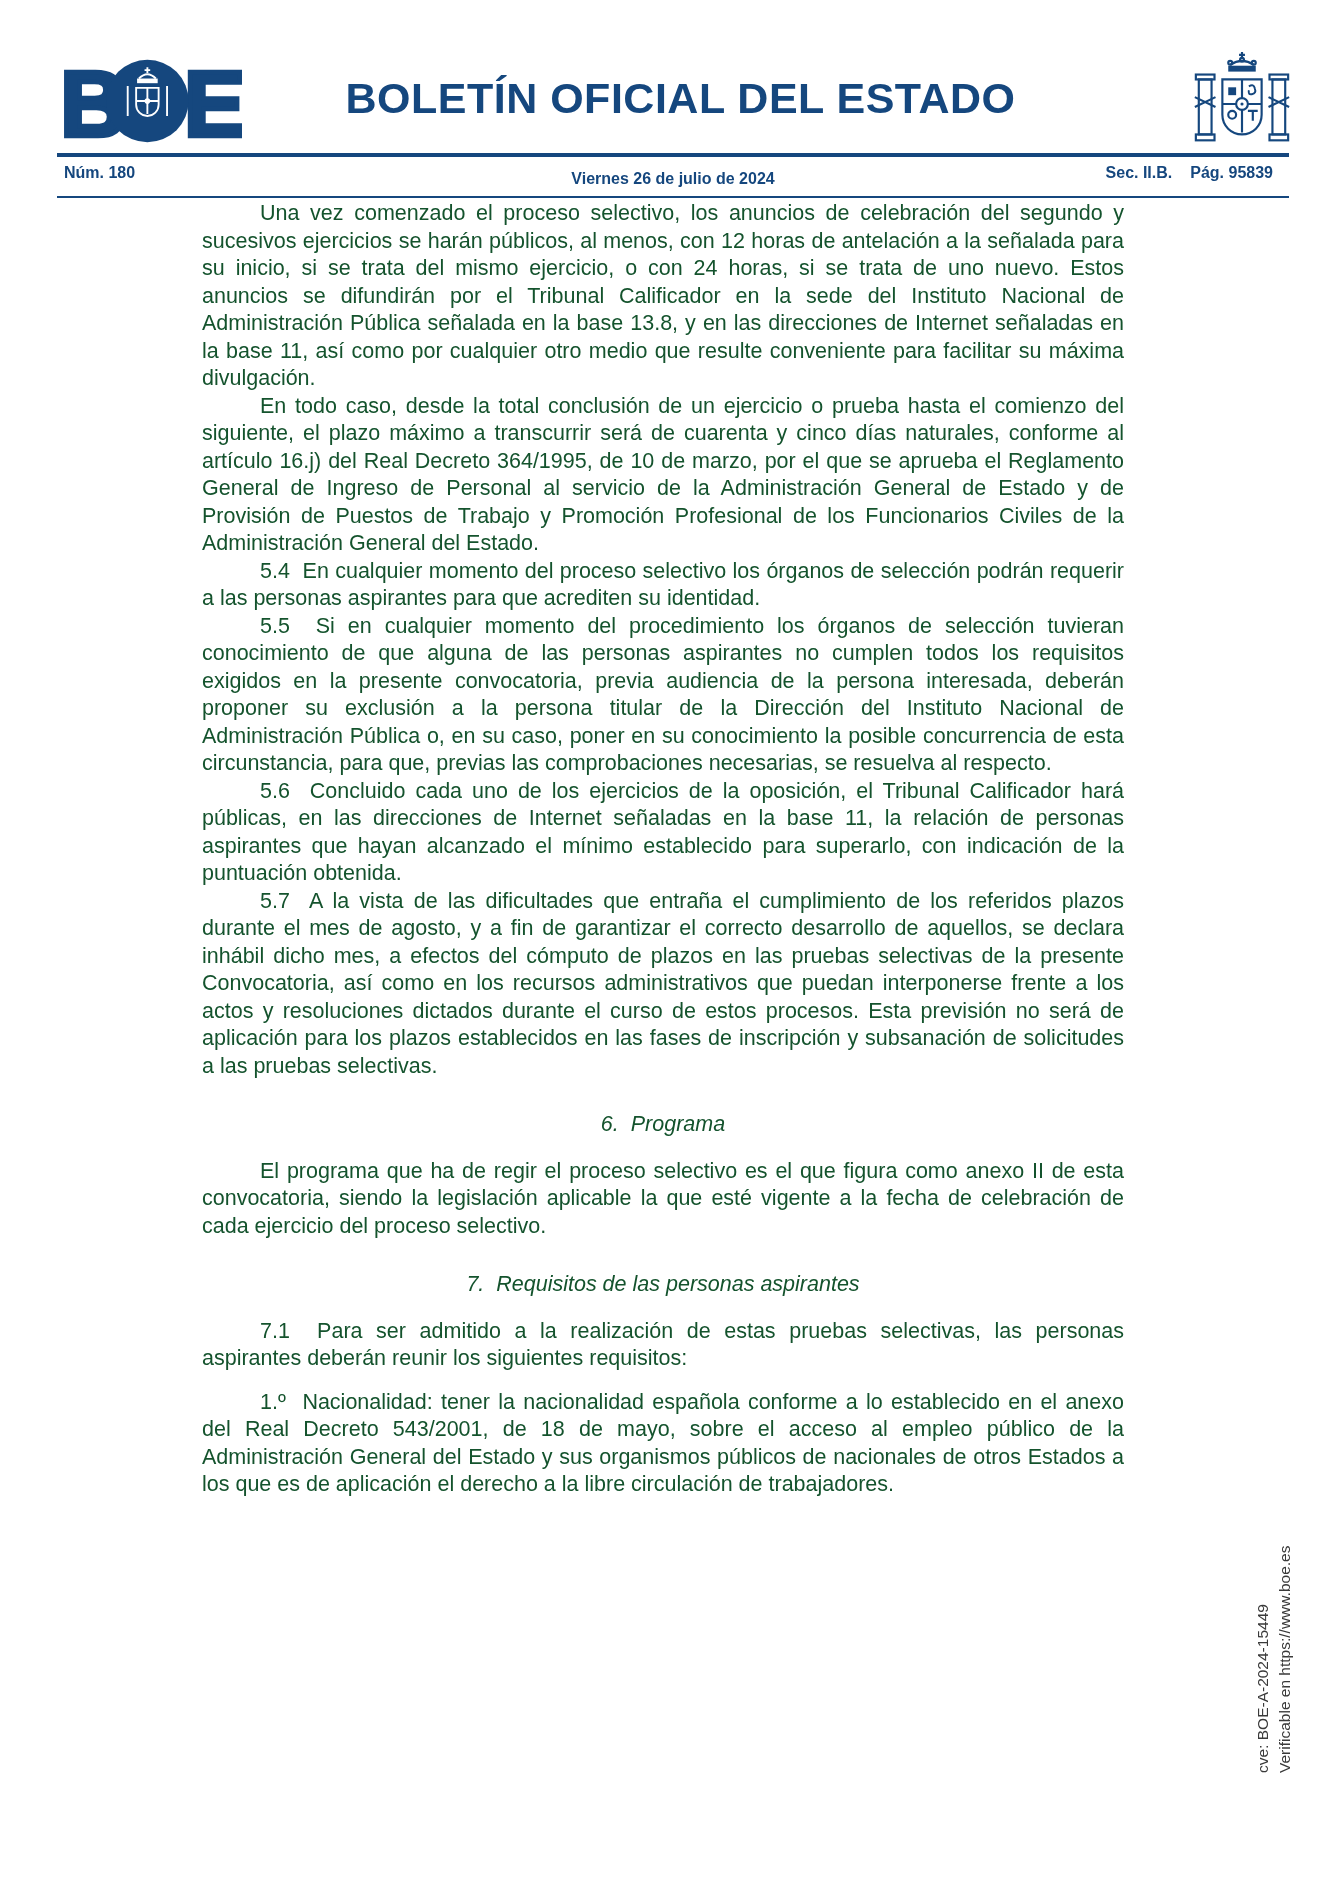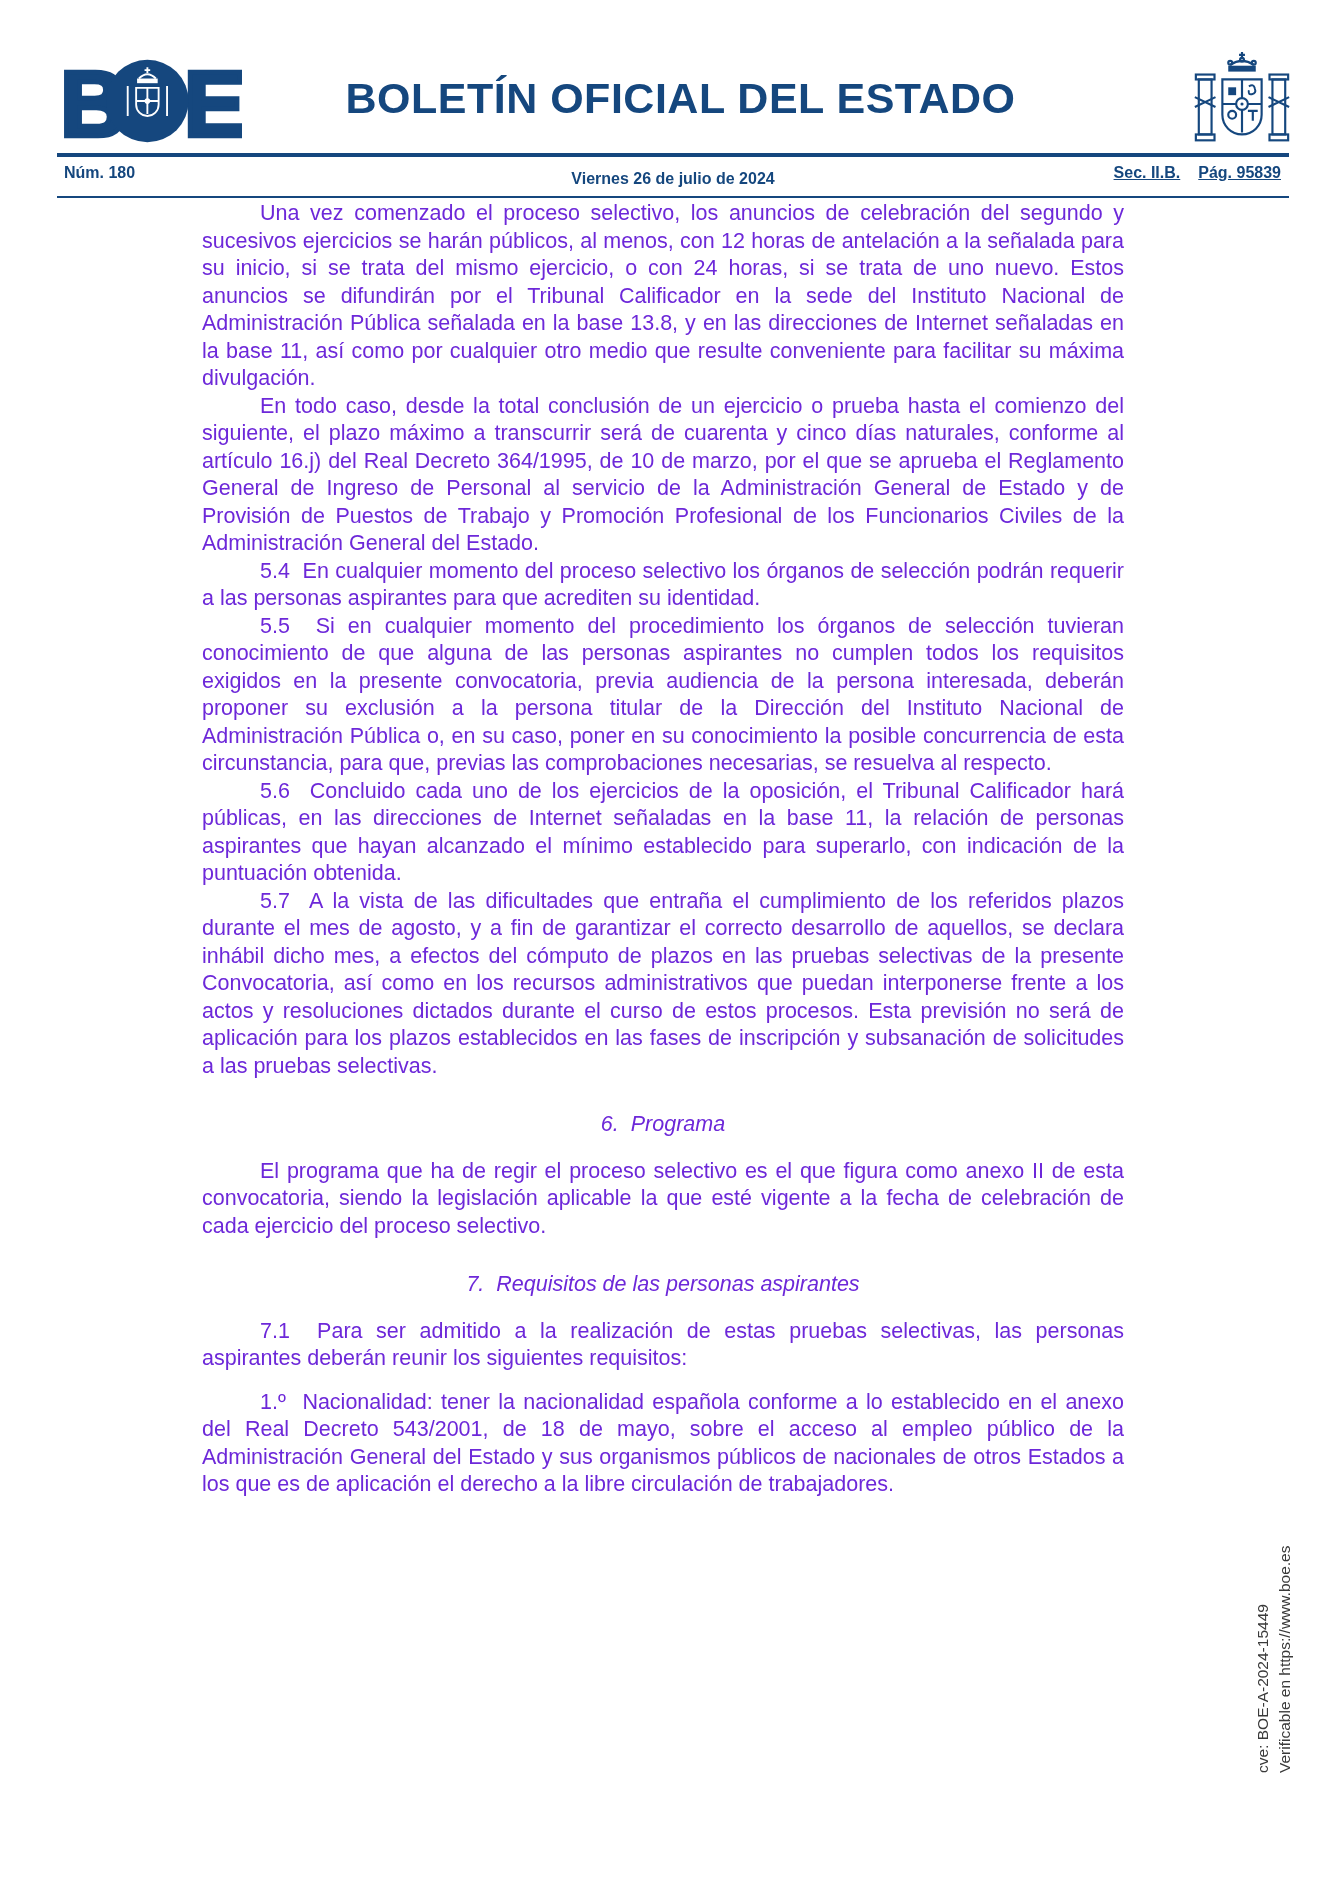--- a/index.html
+++ b/index.html
@@ -15,25 +15,25 @@
     white-space:nowrap;
   }
   .crest { position:absolute; right:52px; top:50px; width:100px; height:108px; }
   .rule { position:absolute; left:57px; width:1232px; background:var(--navy); }
   .rule-top { top:153px; height:4px; }
   .rule-bottom { top:196px; height:2px; }
   .meta-row { position:absolute; left:57px; top:162px; width:1232px; height:30px;
     color:var(--navy); font-weight:bold; font-size:16px; }
   .meta-issue { position:absolute; left:7px; top:2px; }
   .meta-date  { position:absolute; left:0; width:100%; text-align:center; top:8px; }
-  .meta-right { position:absolute; right:8px; top:2px; display:flex; gap:18px;text-decoration:underline; }
+  .meta-right { position:absolute; right:16px; top:2px; display:flex; gap:18px; }
   
   .doc {
     position:absolute; left:202px; top:200px; width:922px;
-    color:#6d28d9; font-size:21.5px; line-height:27.5px; text-align:justify;
+    color:#14532d; font-size:21.5px; line-height:27.5px; text-align:justify;
   }
   .doc p { margin:0; text-indent:58px; }
   .doc p.gap-top { margin-top:16px; }
   .doc p.continues { text-align-last:justify; }
   .doc .heading {
     margin:31px 0 19px 0; text-align:center; text-align-last:center;
     font-style:italic; text-indent:0;
   }
   
   .vstrip {

